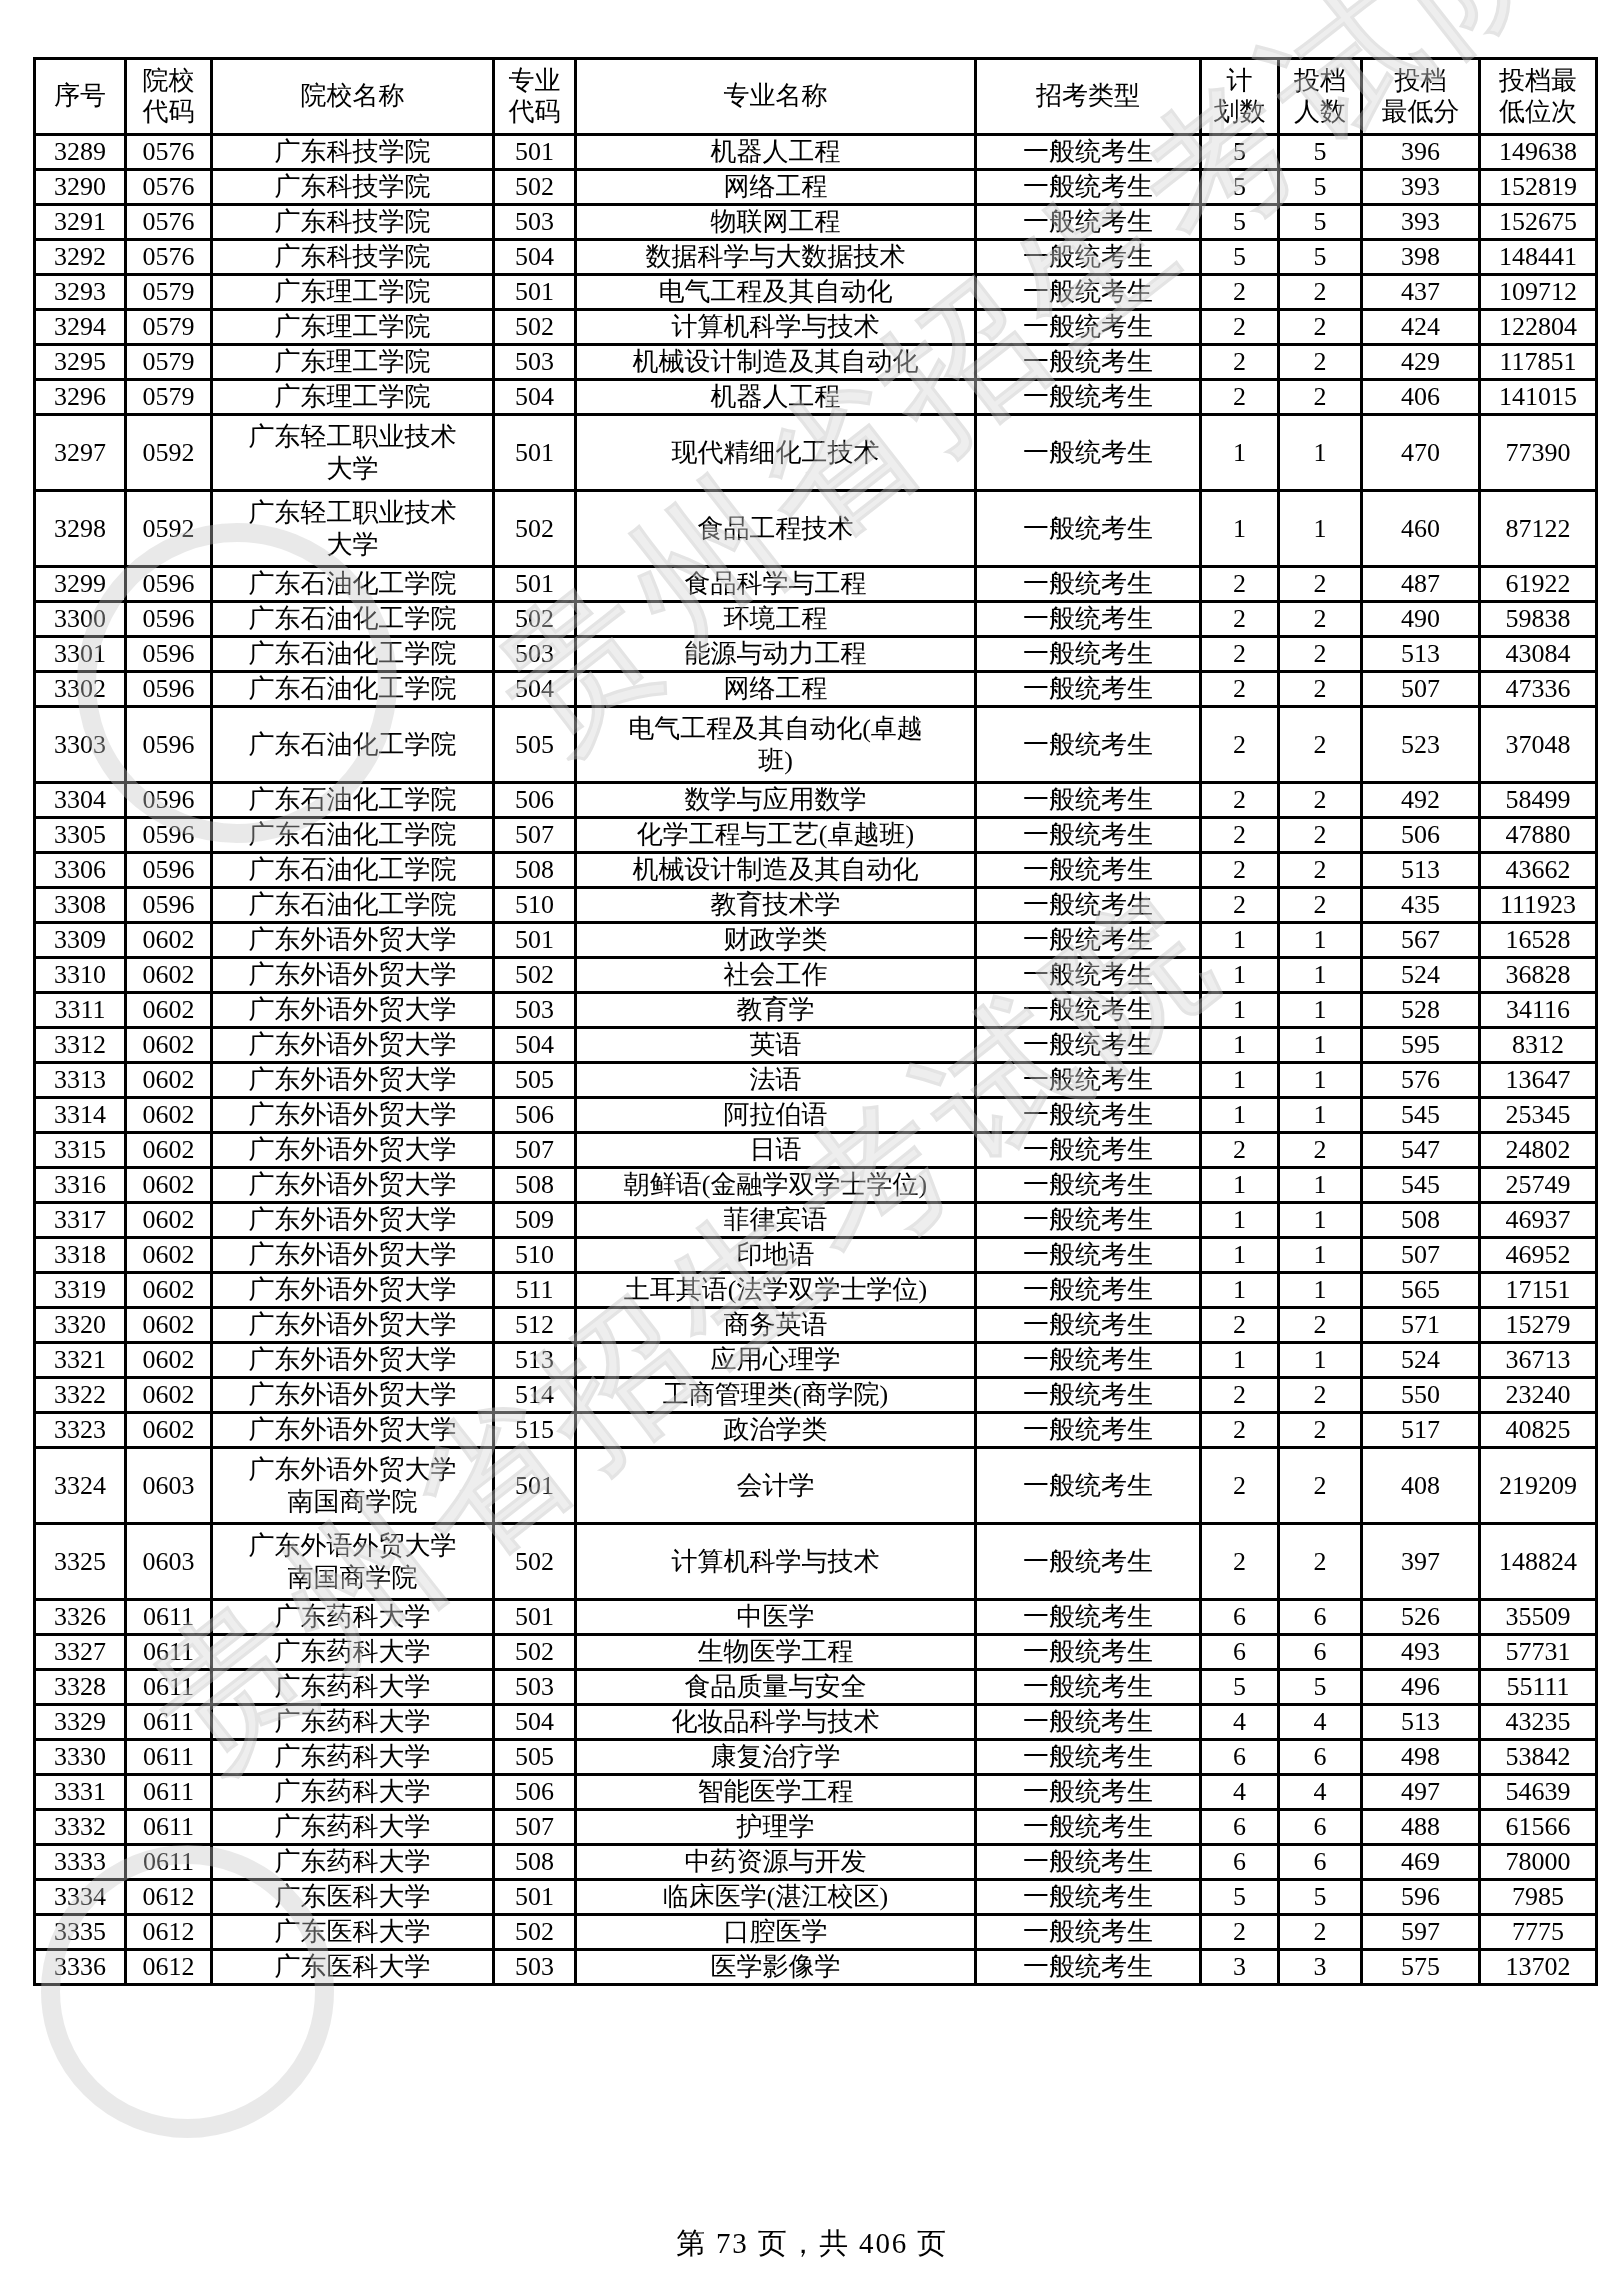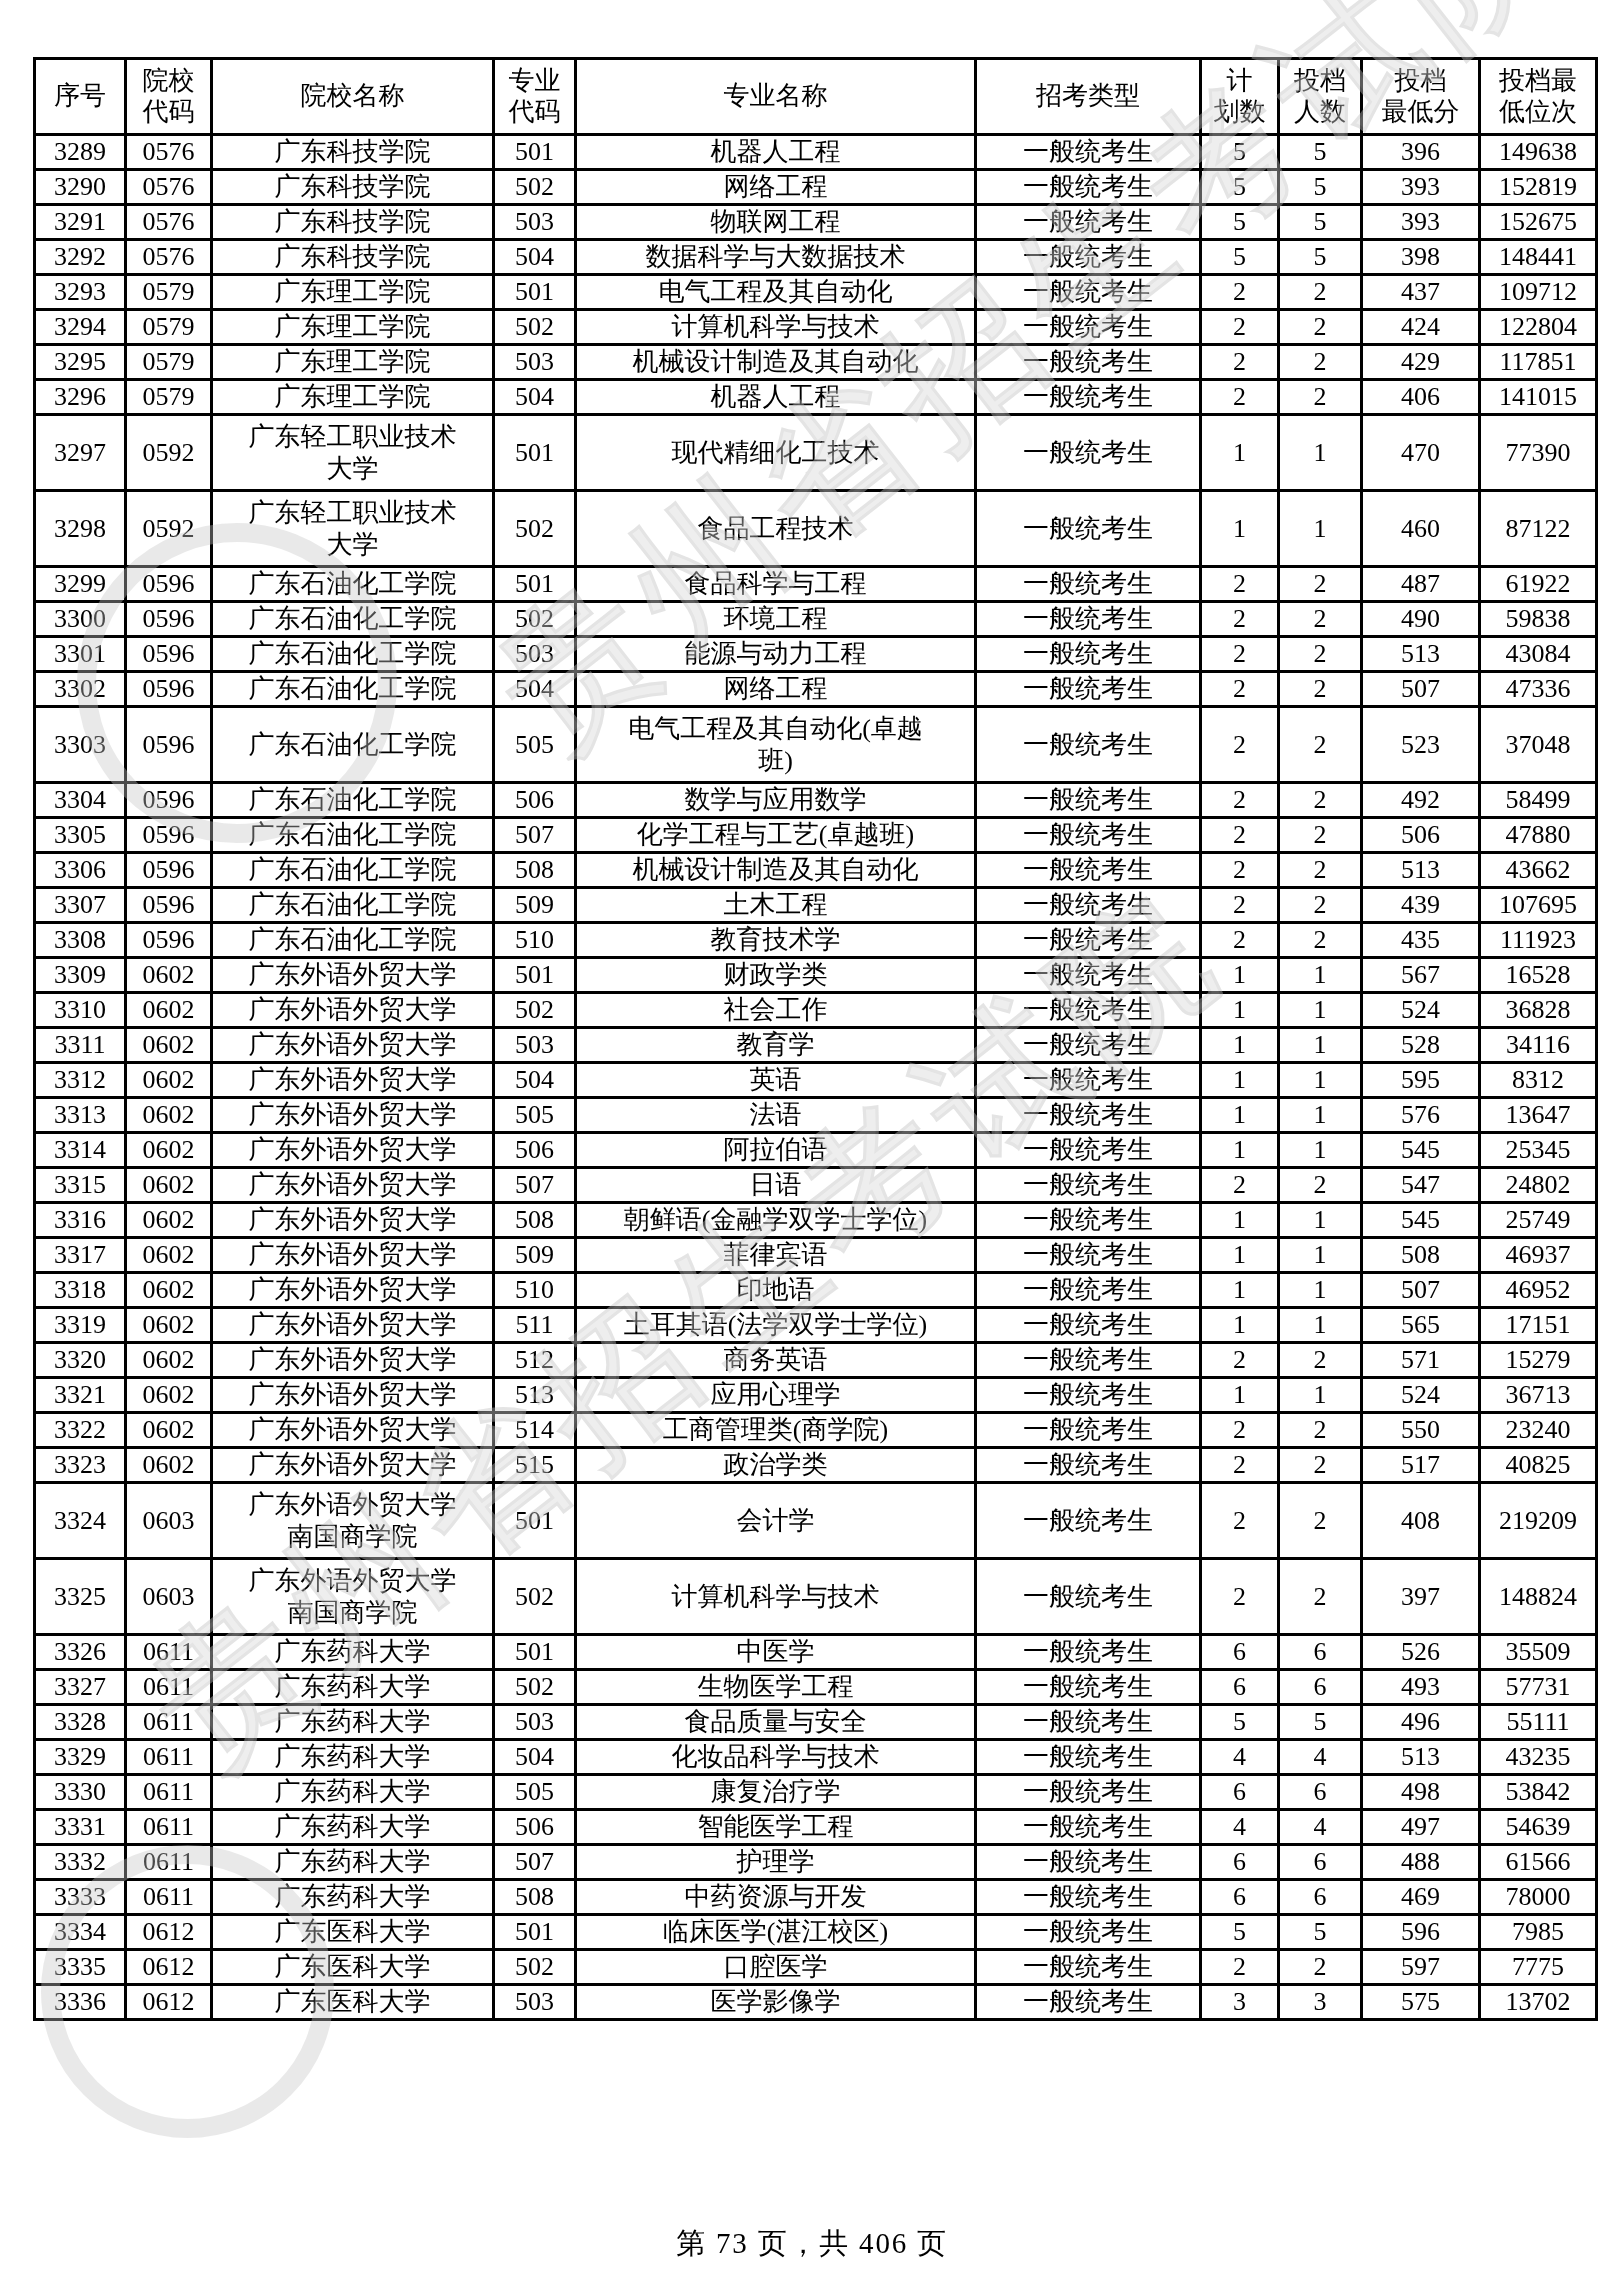--- a/index.html
+++ b/index.html
@@ -296,32 +296,20 @@
           <td>广东石油化工学院</td>
           <td>508</td>
           <td>机械设计制造及其自动化</td>
           <td>一般统考生</td>
           <td>2</td>
           <td>2</td>
           <td>513</td>
           <td>43662</td>
         </tr>
         <tr style="height: 35px;">
-          <td>3307</td>
-          <td>0596</td>
-          <td>广东石油化工学院</td>
-          <td>509</td>
-          <td>土木工程</td>
-          <td>一般统考生</td>
-          <td>2</td>
-          <td>2</td>
-          <td>439</td>
-          <td>107695</td>
-        </tr>
-        <tr style="height: 35px;">
           <td>3308</td>
           <td>0596</td>
           <td>广东石油化工学院</td>
           <td>510</td>
           <td>教育技术学</td>
           <td>一般统考生</td>
           <td>2</td>
           <td>2</td>
           <td>435</td>
           <td>111923</td>

